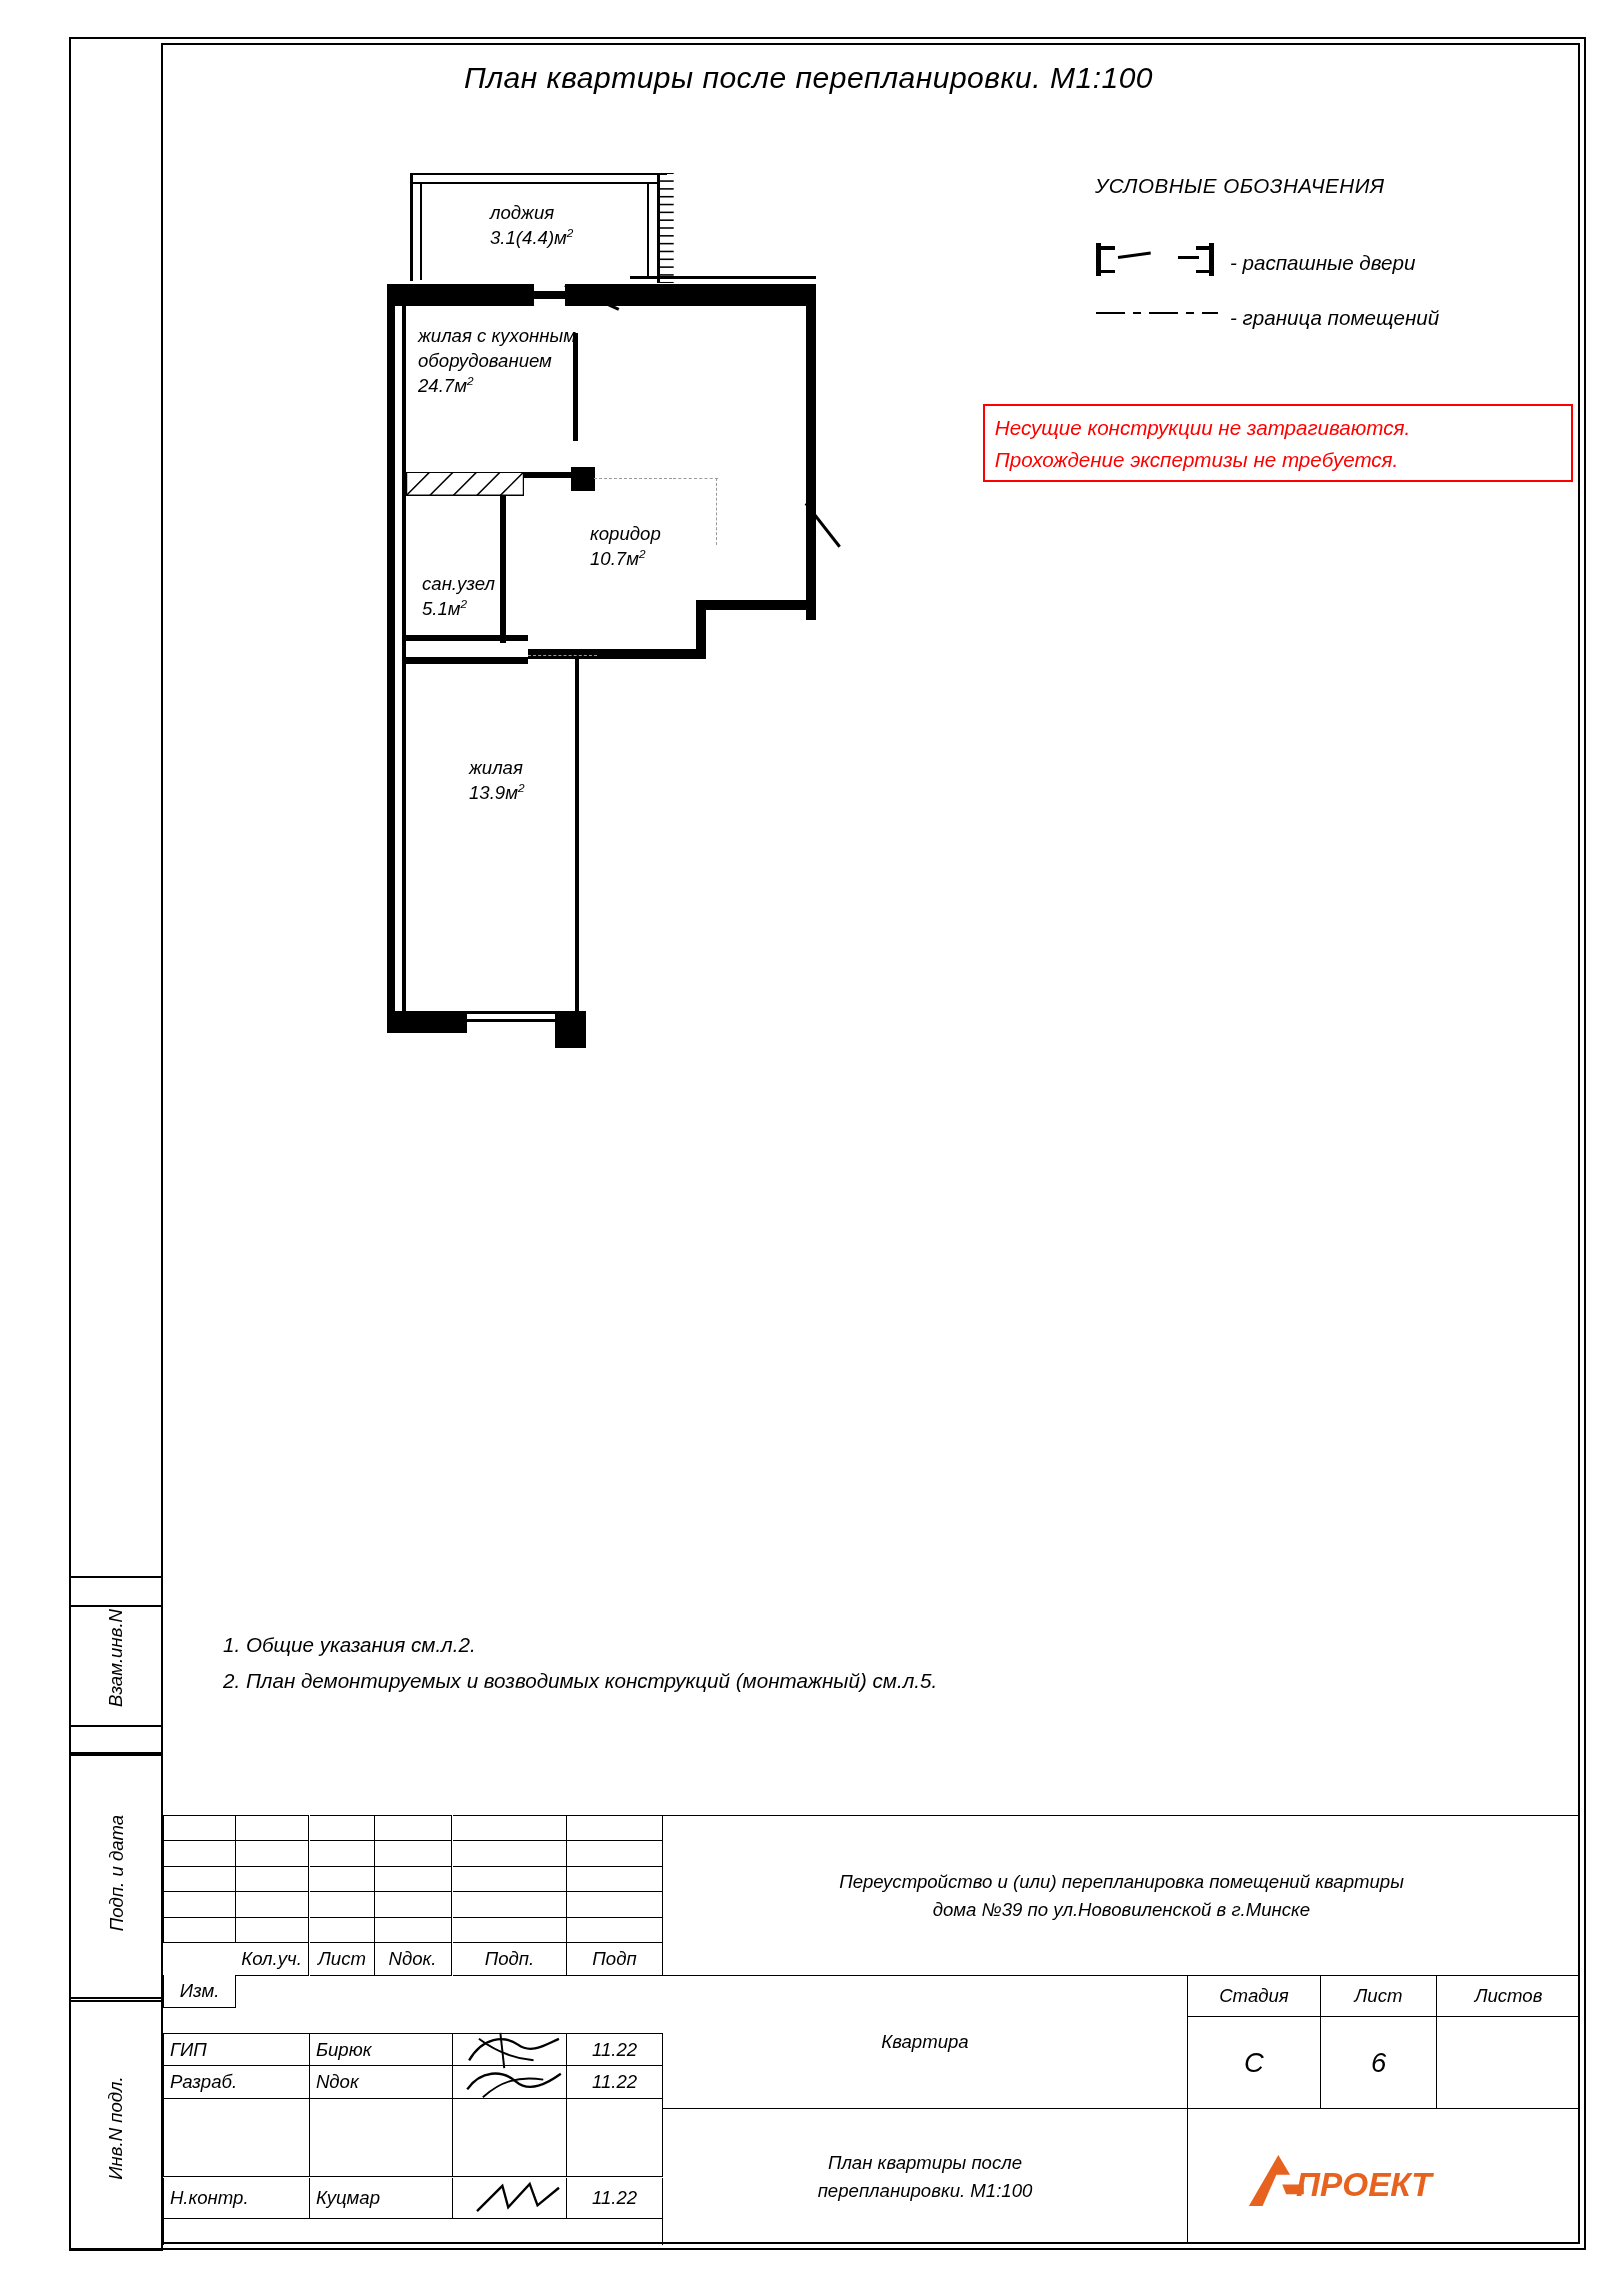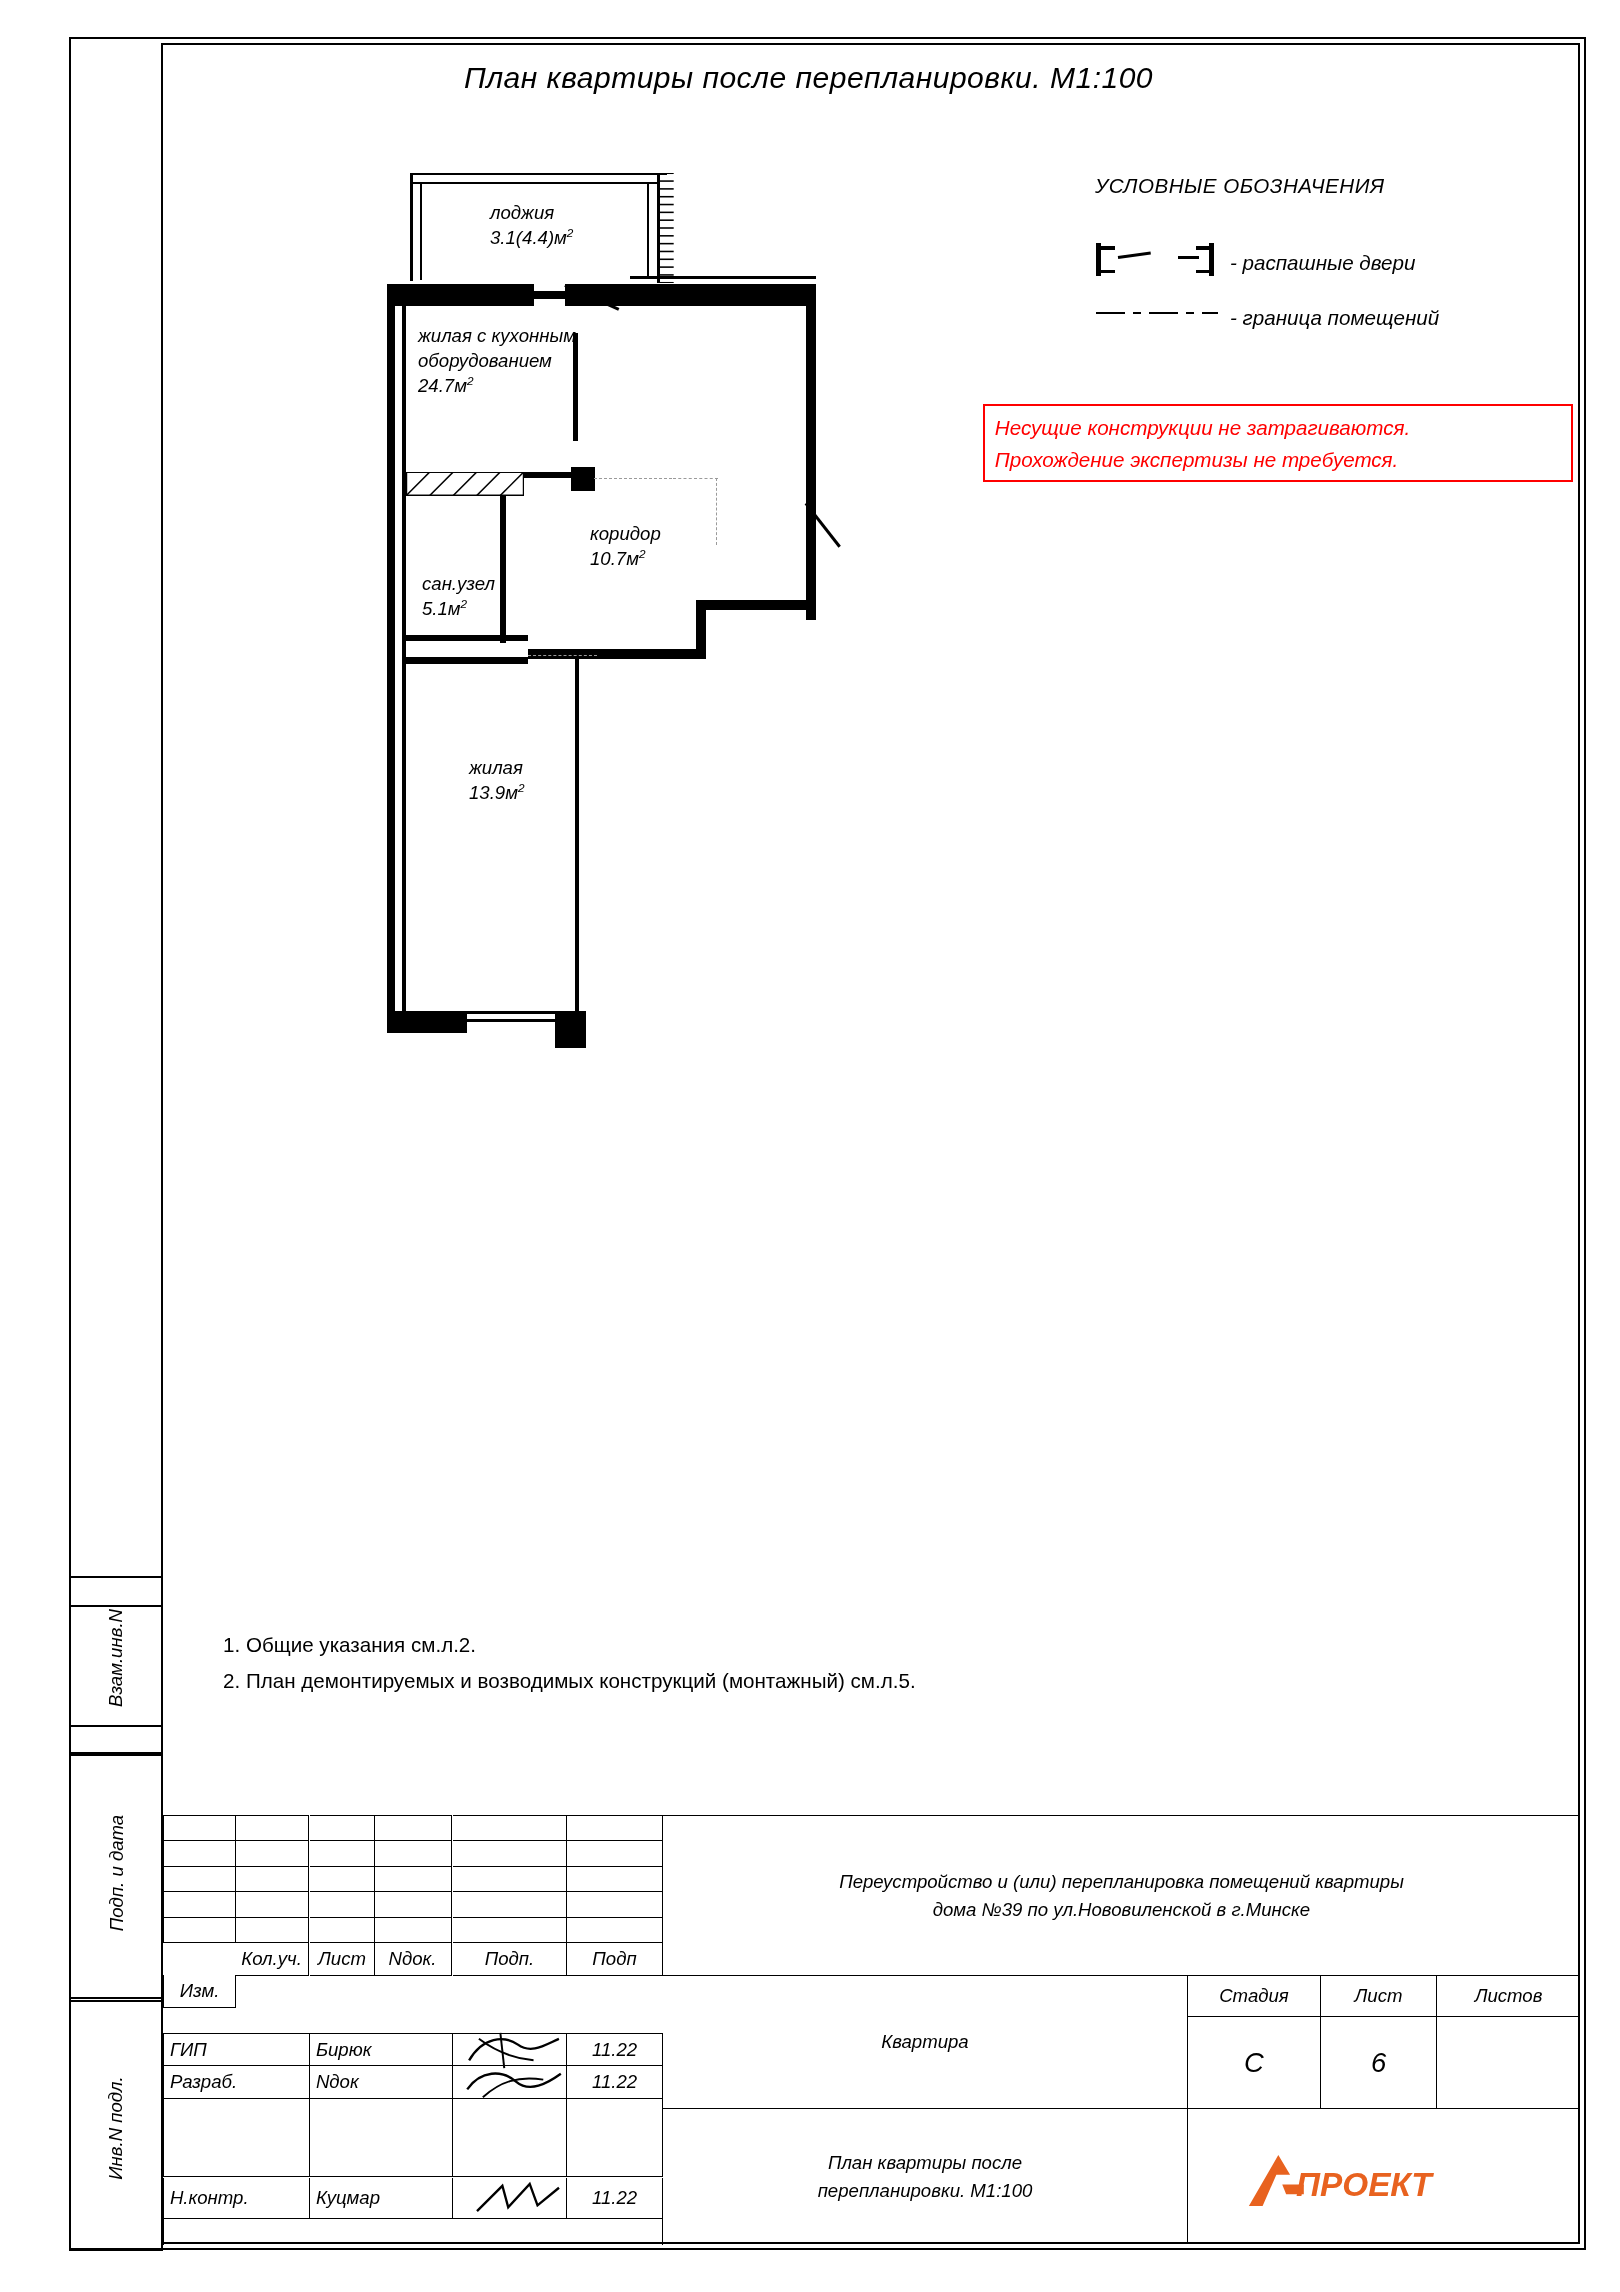--- a/index.html
+++ b/index.html
@@ -119,20 +119,21 @@
     font-style: italic;
     font-size: 20.6px;
     line-height: 1.55;
     white-space: nowrap;
   }
   
   .notes {
     position: absolute;
     left: 223px;
     top: 1627px;
+    font-style: italic;
     font-size: 20.6px;
     line-height: 1.75;
   }
   
   .plan {
     position: absolute;
     left: 363px;
     top: 147px;
     width: 588px;
     height: 1225px;

